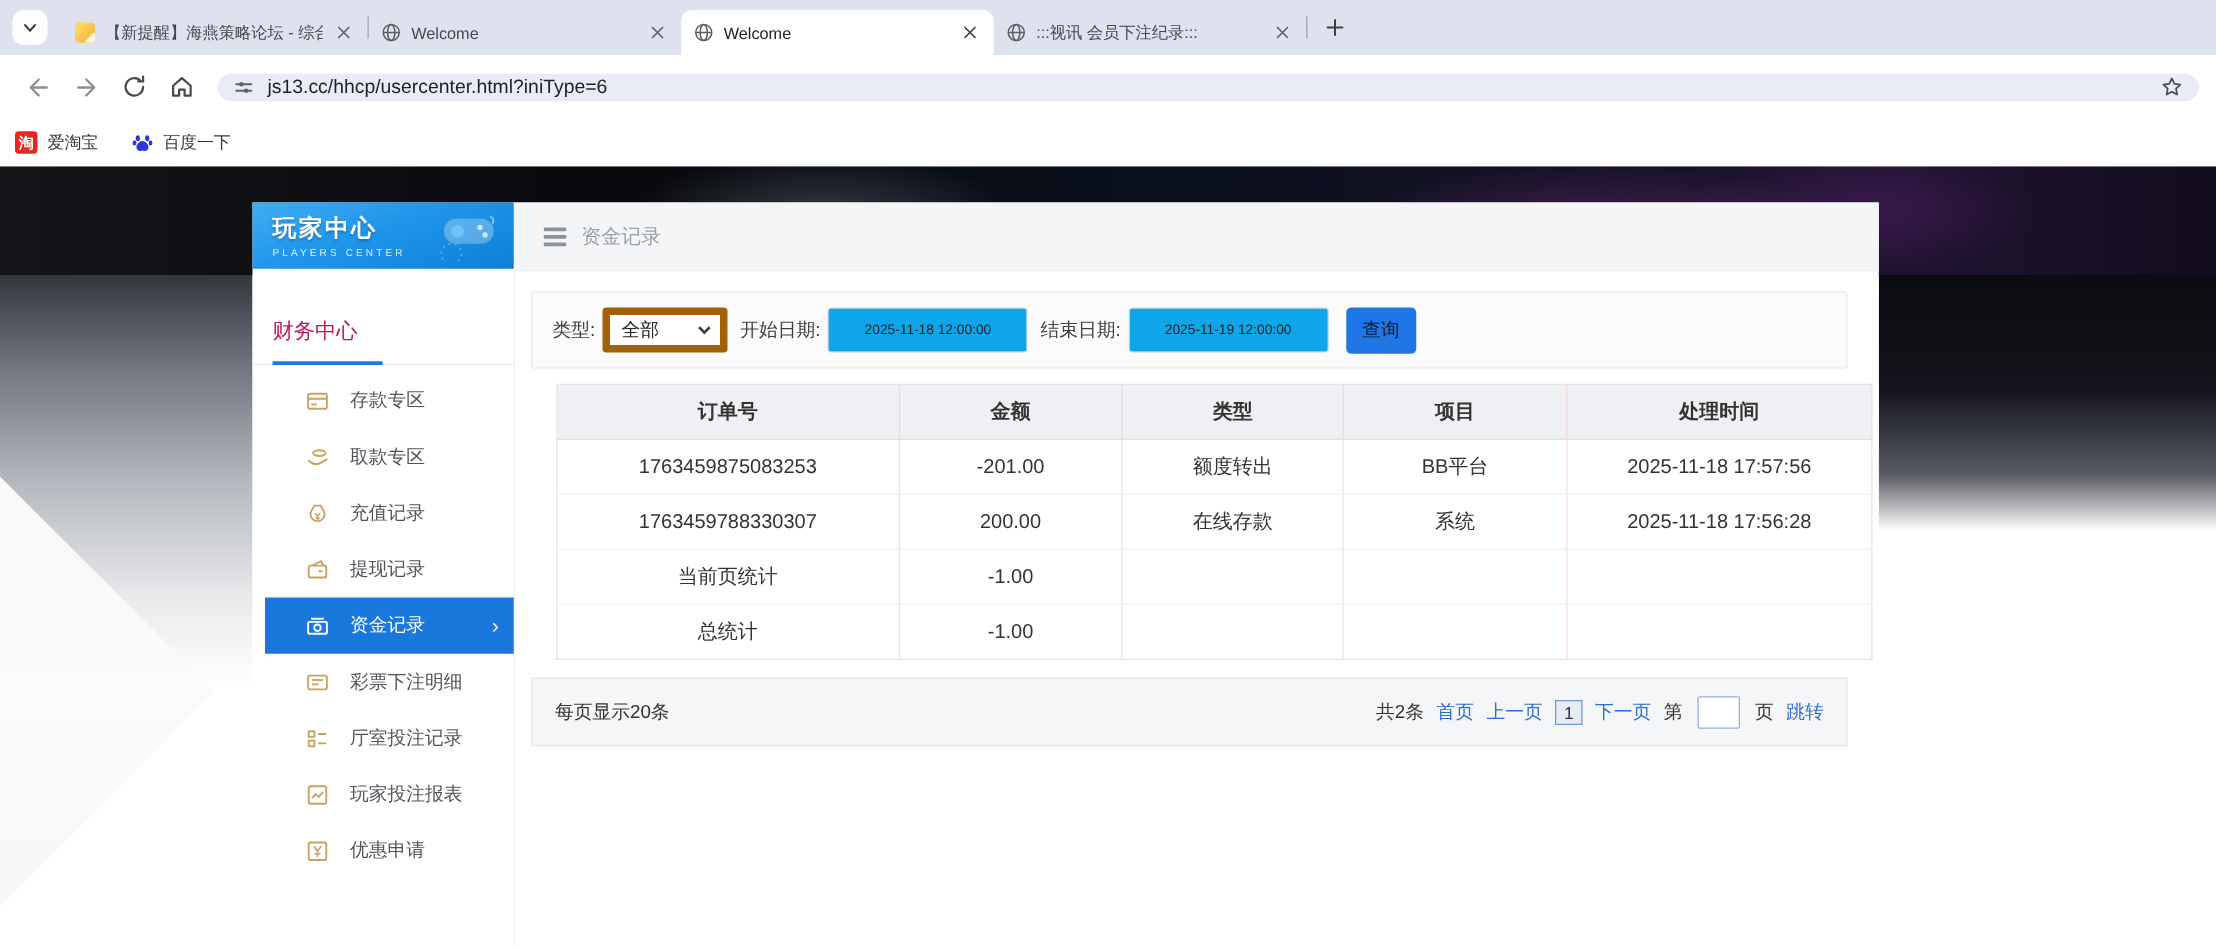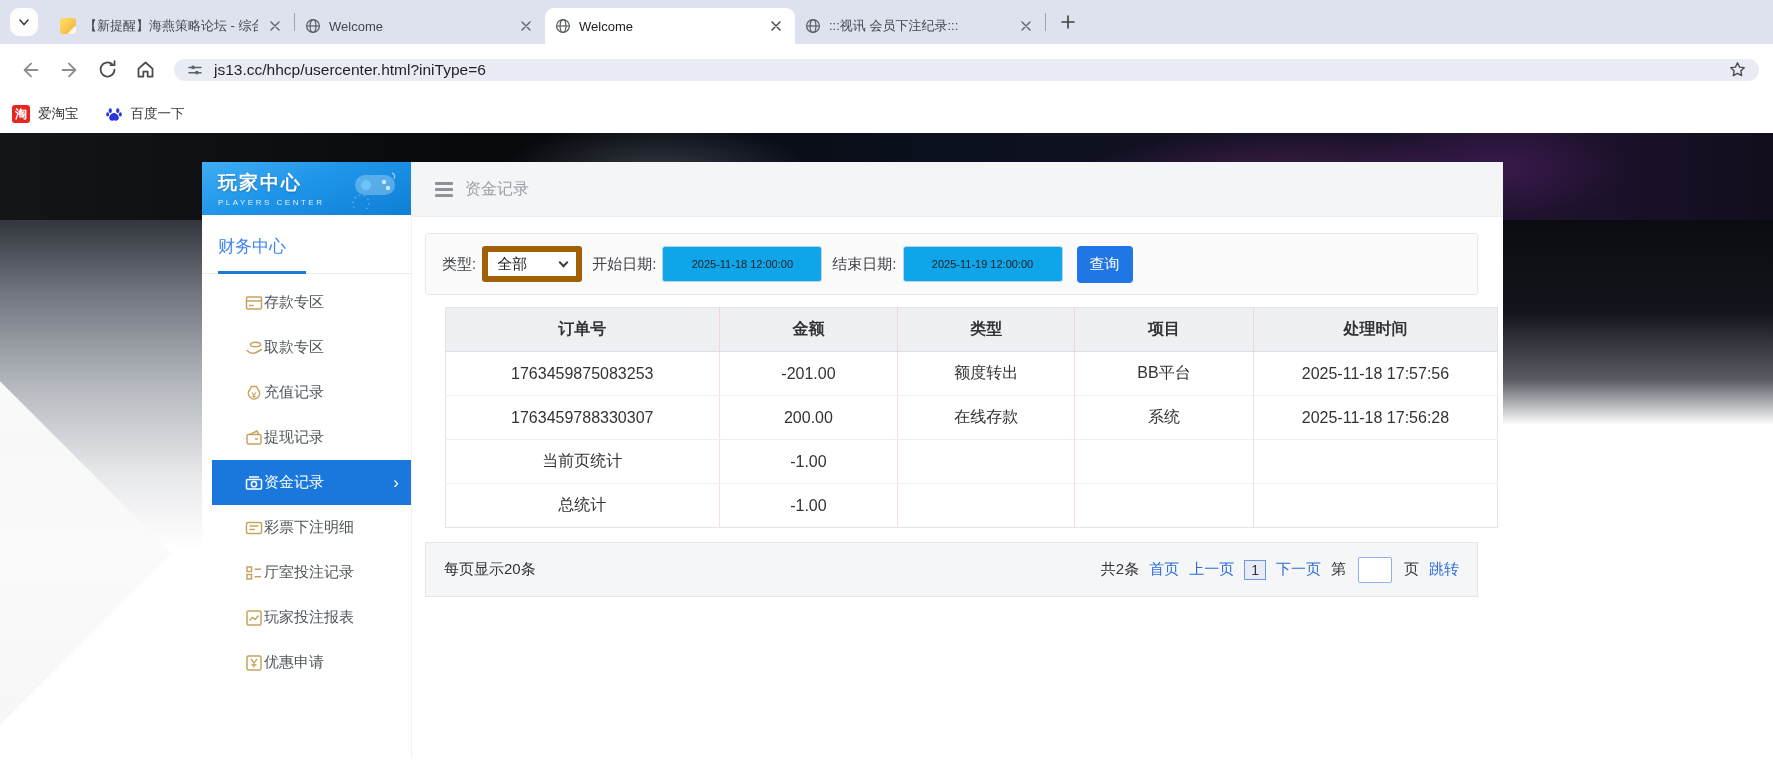--- a/index.html
+++ b/index.html
@@ -46,43 +46,43 @@
   .diamond { position:absolute; top:295px; left:-130px; width:250px; height:250px; transform:rotate(45deg);
     background:linear-gradient(135deg,rgba(255,255,255,0.95),rgba(238,239,241,0.55)); }
 
   .panel { position:absolute; top:29px; left:202px; width:1301px; height:596px; background:#fff; display:flex; }
 
   
   .sidebar { width:210px; flex:none; border-right:1px solid #f2f2f2; }
   .sb-head { height:53px; background:linear-gradient(160deg,#3fadf3 0%,#1f95e9 45%,#0e7fd6 100%); display:flex; align-items:center; justify-content:space-between; padding:0 12px 0 16px; position:relative; overflow:hidden; }
   .sb-title { color:#fff; font-size:19px; font-weight:bold; letter-spacing:2px; text-shadow:0 1px 2px rgba(0,0,40,0.25); }
   .sb-sub { color:rgba(255,255,255,0.85); font-size:8px; letter-spacing:2.5px; margin-top:2px; }
-  .sb-section { padding:20px 0 0 16px; color:#3b82f6; font-size:17px; border-bottom:1px solid #ececec; }
+  .sb-section { padding:38px 0 0 16px; color:#be185d; font-size:17px; border-bottom:1px solid #ececec; }
   .sb-underline { width:88px; height:3px; background:#1d7ad9; margin-top:12px; position:relative; top:1px; }
   .sb-nav { padding-top:6px; }
-  .sb-item { height:45px; margin-left:10px; display:flex; align-items:center; padding-left:32px; color:#50555b; font-size:15px; cursor:pointer; }
+  .sb-item { height:45px; margin-left:10px; display:flex; align-items:center; padding-left:32px; gap:16px; color:#50555b; font-size:15px; cursor:pointer; }
   .sb-item .sb-ico { width:20px; height:20px; flex:none; display:flex; align-items:center; justify-content:center; }
   .sb-item.active { background:#1a78dd; color:#fff; padding-right:12px; }
   .sb-item.active .chev { margin-left:auto; color:#fff; font-size:17px; }
 
   
   .main { flex:1; display:flex; flex-direction:column; min-width:0; }
   .main-head { height:55px; background:#f4f5f7; border-bottom:1px solid #ededed; display:flex; align-items:center; padding-left:23px; gap:12px; flex:none; }
   .burger { display:flex; flex-direction:column; gap:3px; cursor:pointer; }
   .burger i { width:18px; height:3px; background:#8d9298; border-radius:1px; }
   .page-title { color:#9aa0a6; font-size:16px; }
   .content { padding:8px 25px 0 13px; }
 
   .filterbox { margin-top:8px; height:62px; background:#fbfbfc; border:1px solid #e9e9e9; border-radius:3px; display:flex; align-items:center; padding-left:16px; font-size:15px; color:#3c3f43; }
   .flabel { margin-right:6px; }
   .select { width:100px; height:36px; background:#fff; border:6px solid #a16207; border-radius:3px; display:flex; align-items:center; padding:0 9px; cursor:pointer; margin-right:10px; color:#222; }
   .select span:first-child { flex:1; }
   .chevdown { width:7px; height:7px; border-right:2px solid #3a3d41; border-bottom:2px solid #3a3d41; transform:rotate(45deg); margin-bottom:4px; }
   .date-input { width:160px; height:36px; border:1px solid #bcd2ec; border-radius:3px; background:#0ea5e9; text-align:center; font-size:11px; color:#222; font-family:inherit; margin-right:10px; }
-  .btn-search { width:56px; height:37px; background:#2176e5; color:#ffffff; border:none; border-radius:4px; font-size:15px; margin-left:4px; cursor:pointer; font-family:Liberation Mono, monospace; }
+  .btn-search { width:56px; height:37px; background:#2176e5; color:#0f172a; border:none; border-radius:4px; font-size:15px; margin-left:4px; cursor:pointer; font-family:Liberation Mono, monospace; }
 
   .ftable { width:100%; margin-top:12px; border-collapse:collapse; font-size:16px; color:#333; border:1px solid #e4e4e4;margin-left:20px; }
   .ftable th { background:#eef0f3; height:44px; font-weight:bold; border-left:1px solid #efd7d7; border-bottom:1px solid #dcdfe3; }
   .ftable td { height:44px; text-align:center; border-left:1px solid #f5dede; border-bottom:1px solid #f0f0f0; }
   .ftable th:first-child, .ftable td:first-child { border-left:none; }
   .ftable tr:last-child td { border-bottom:none; }
 
   .pager { margin-top:14px; height:55px; background:#f5f6f8; border:1px solid #e3e5e8; display:flex; align-items:center; padding:0 18px; font-size:15px; color:#333; }
   .pager-right { margin-left:auto; display:flex; align-items:center; gap:10px; }
   .pager a { color:#2e6cd6; text-decoration:none; cursor:pointer; }

